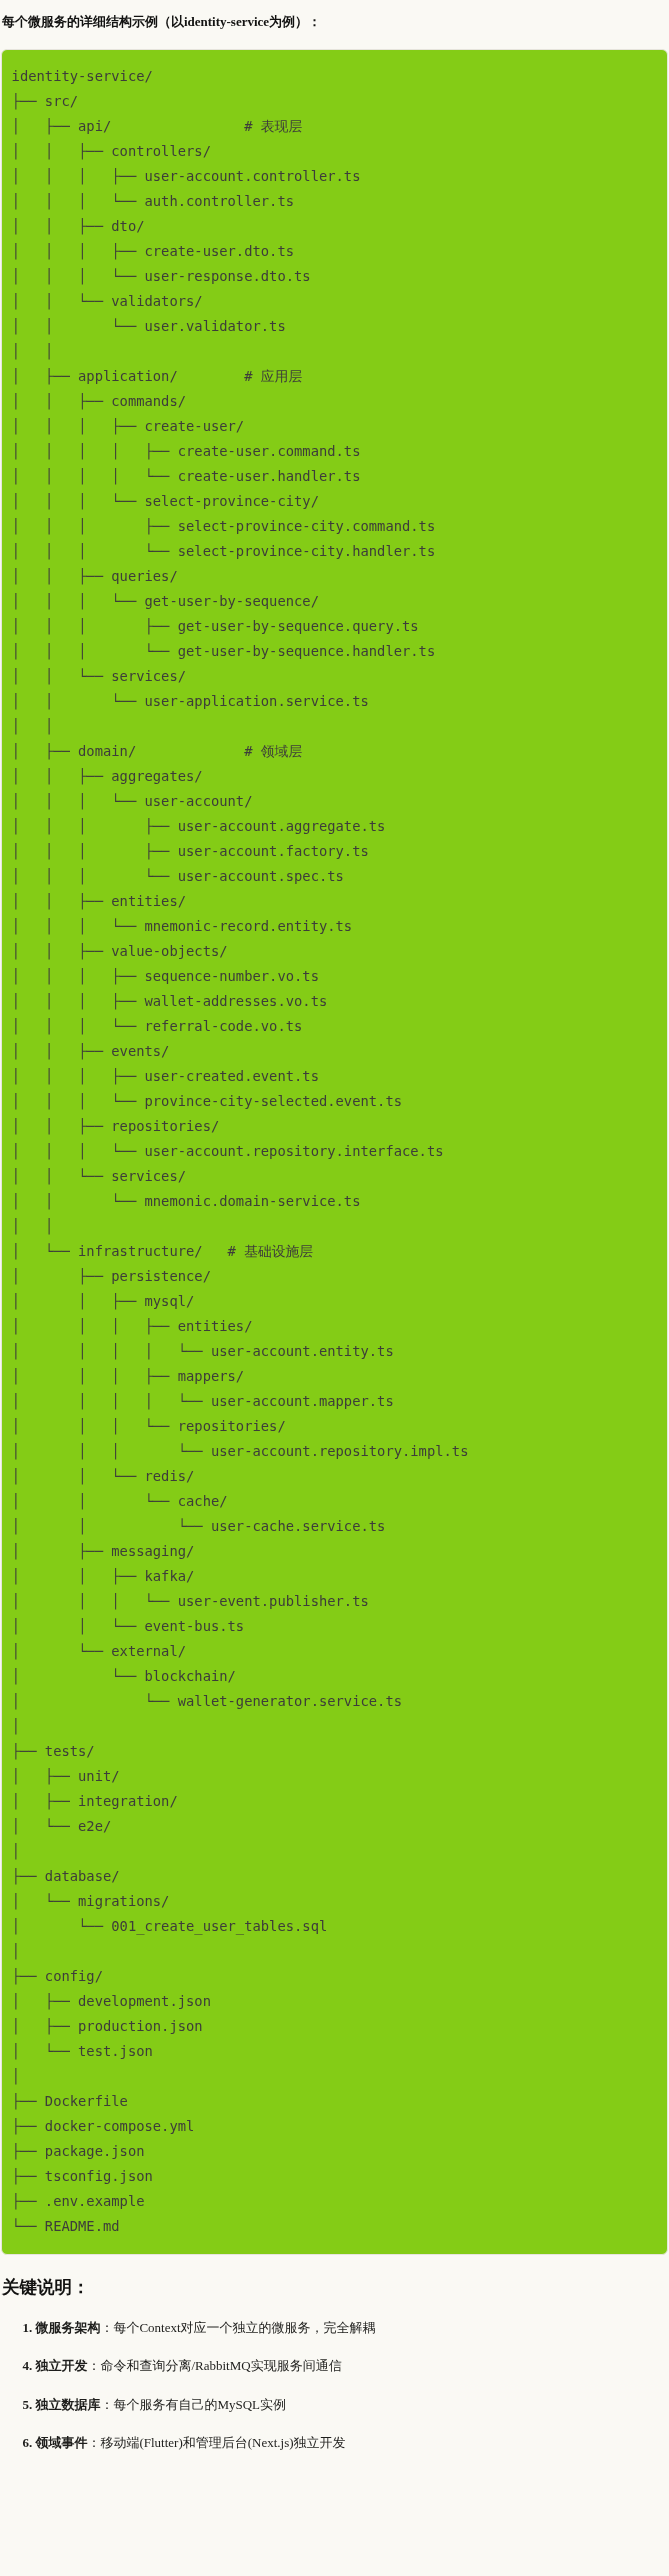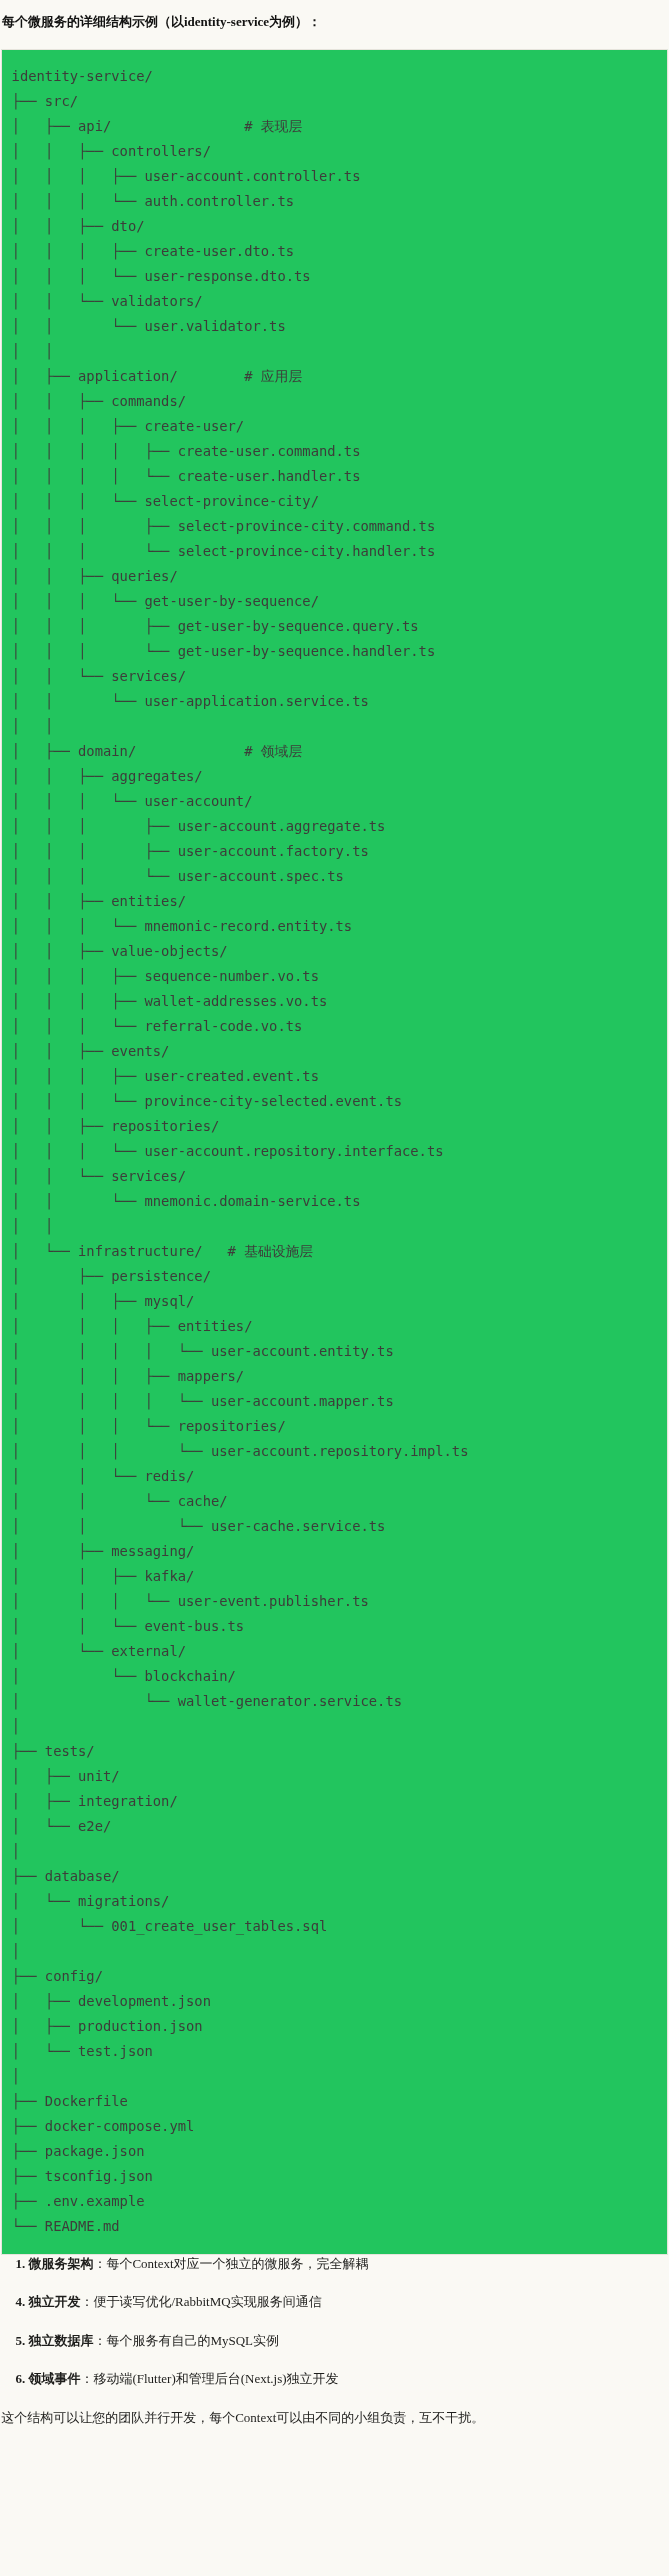--- a/index.html
+++ b/index.html
@@ -19,43 +19,43 @@
   .page-title {
     margin: 0 0 0 1.3px;
     font-size: 13px;
     line-height: 27.5px;
     font-weight: 700;
     color: #121211;
     font-family: "Liberation Serif", serif;
   }
   .code-block {
     margin-top: 13.8px;
-    background: #22c55e;
+    background: #84cc16;
     border: 0.6px solid #e6e4dc;
-    border-radius: 1px;
+    border-radius: 6px;
     box-sizing: border-box;
     padding: 13.8px 10px 15px 10px;
   }
   .tree {
     margin: 0;
     font-family: "DejaVu Sans Mono", "Liberation Mono", monospace;
     font-size: 13.8px;
     line-height: 25px;
     color: #3d3d3a;
     white-space: pre;
   }
   .notes-heading {
     margin: 20px 0 19px 1.3px;
     font-size: 17.5px;
     line-height: 25px;
     font-weight: 700;
     color: #121211;
   }
   .notes-list {
-    padding-left: 15px;
+    padding-left: 22px;
   }
   .note-item {
     font-size: 13px;
     line-height: 17.5px;
     margin-bottom: 21px;
     color: #1e1e1c;
   }
   .note-num {
     font-weight: 700;
     margin-right: 3.1px;
@@ -163,39 +163,39 @@
 │   └── test.json
 │
 ├── Dockerfile
 ├── docker-compose.yml
 ├── package.json
 ├── tsconfig.json
 ├── .env.example
 └── README.md</pre>
   </div>
 
+  <h2 class="notes-heading">关键说明：</h2>
 
   <div class="notes-list">
 
     <div class="note-item">
       <span class="note-num">1.</span><span class="note-term">微服务架构</span><span class="note-text">：每个Context对应一个独立的微服务，完全解耦</span>
     </div>
 
 
 
     <div class="note-item">
-      <span class="note-num">4.</span><span class="note-term">独立开发</span><span class="note-text">：便于读写优化/RabbitMQ实现服务间通信</span>
+      <span class="note-num">4.</span><span class="note-term">独立开发</span><span class="note-text">：命令和查询分离/RabbitMQ实现服务间通信</span>
     </div>
 
     <div class="note-item">
       <span class="note-num">5.</span><span class="note-term">独立数据库</span><span class="note-text">：每个服务有自己的MySQL实例</span>
     </div>
 
     <div class="note-item">
       <span class="note-num">6.</span><span class="note-term">领域事件</span><span class="note-text">：移动端(Flutter)和管理后台(Next.js)独立开发</span>
     </div>
 
   </div>
 
-  <p class="notes-footer">这个结构可以让您的团队并行开发，每个Context可以由不同的小组负责，互不干扰。</p>
 
 </div>
 
 
 </body></html>

